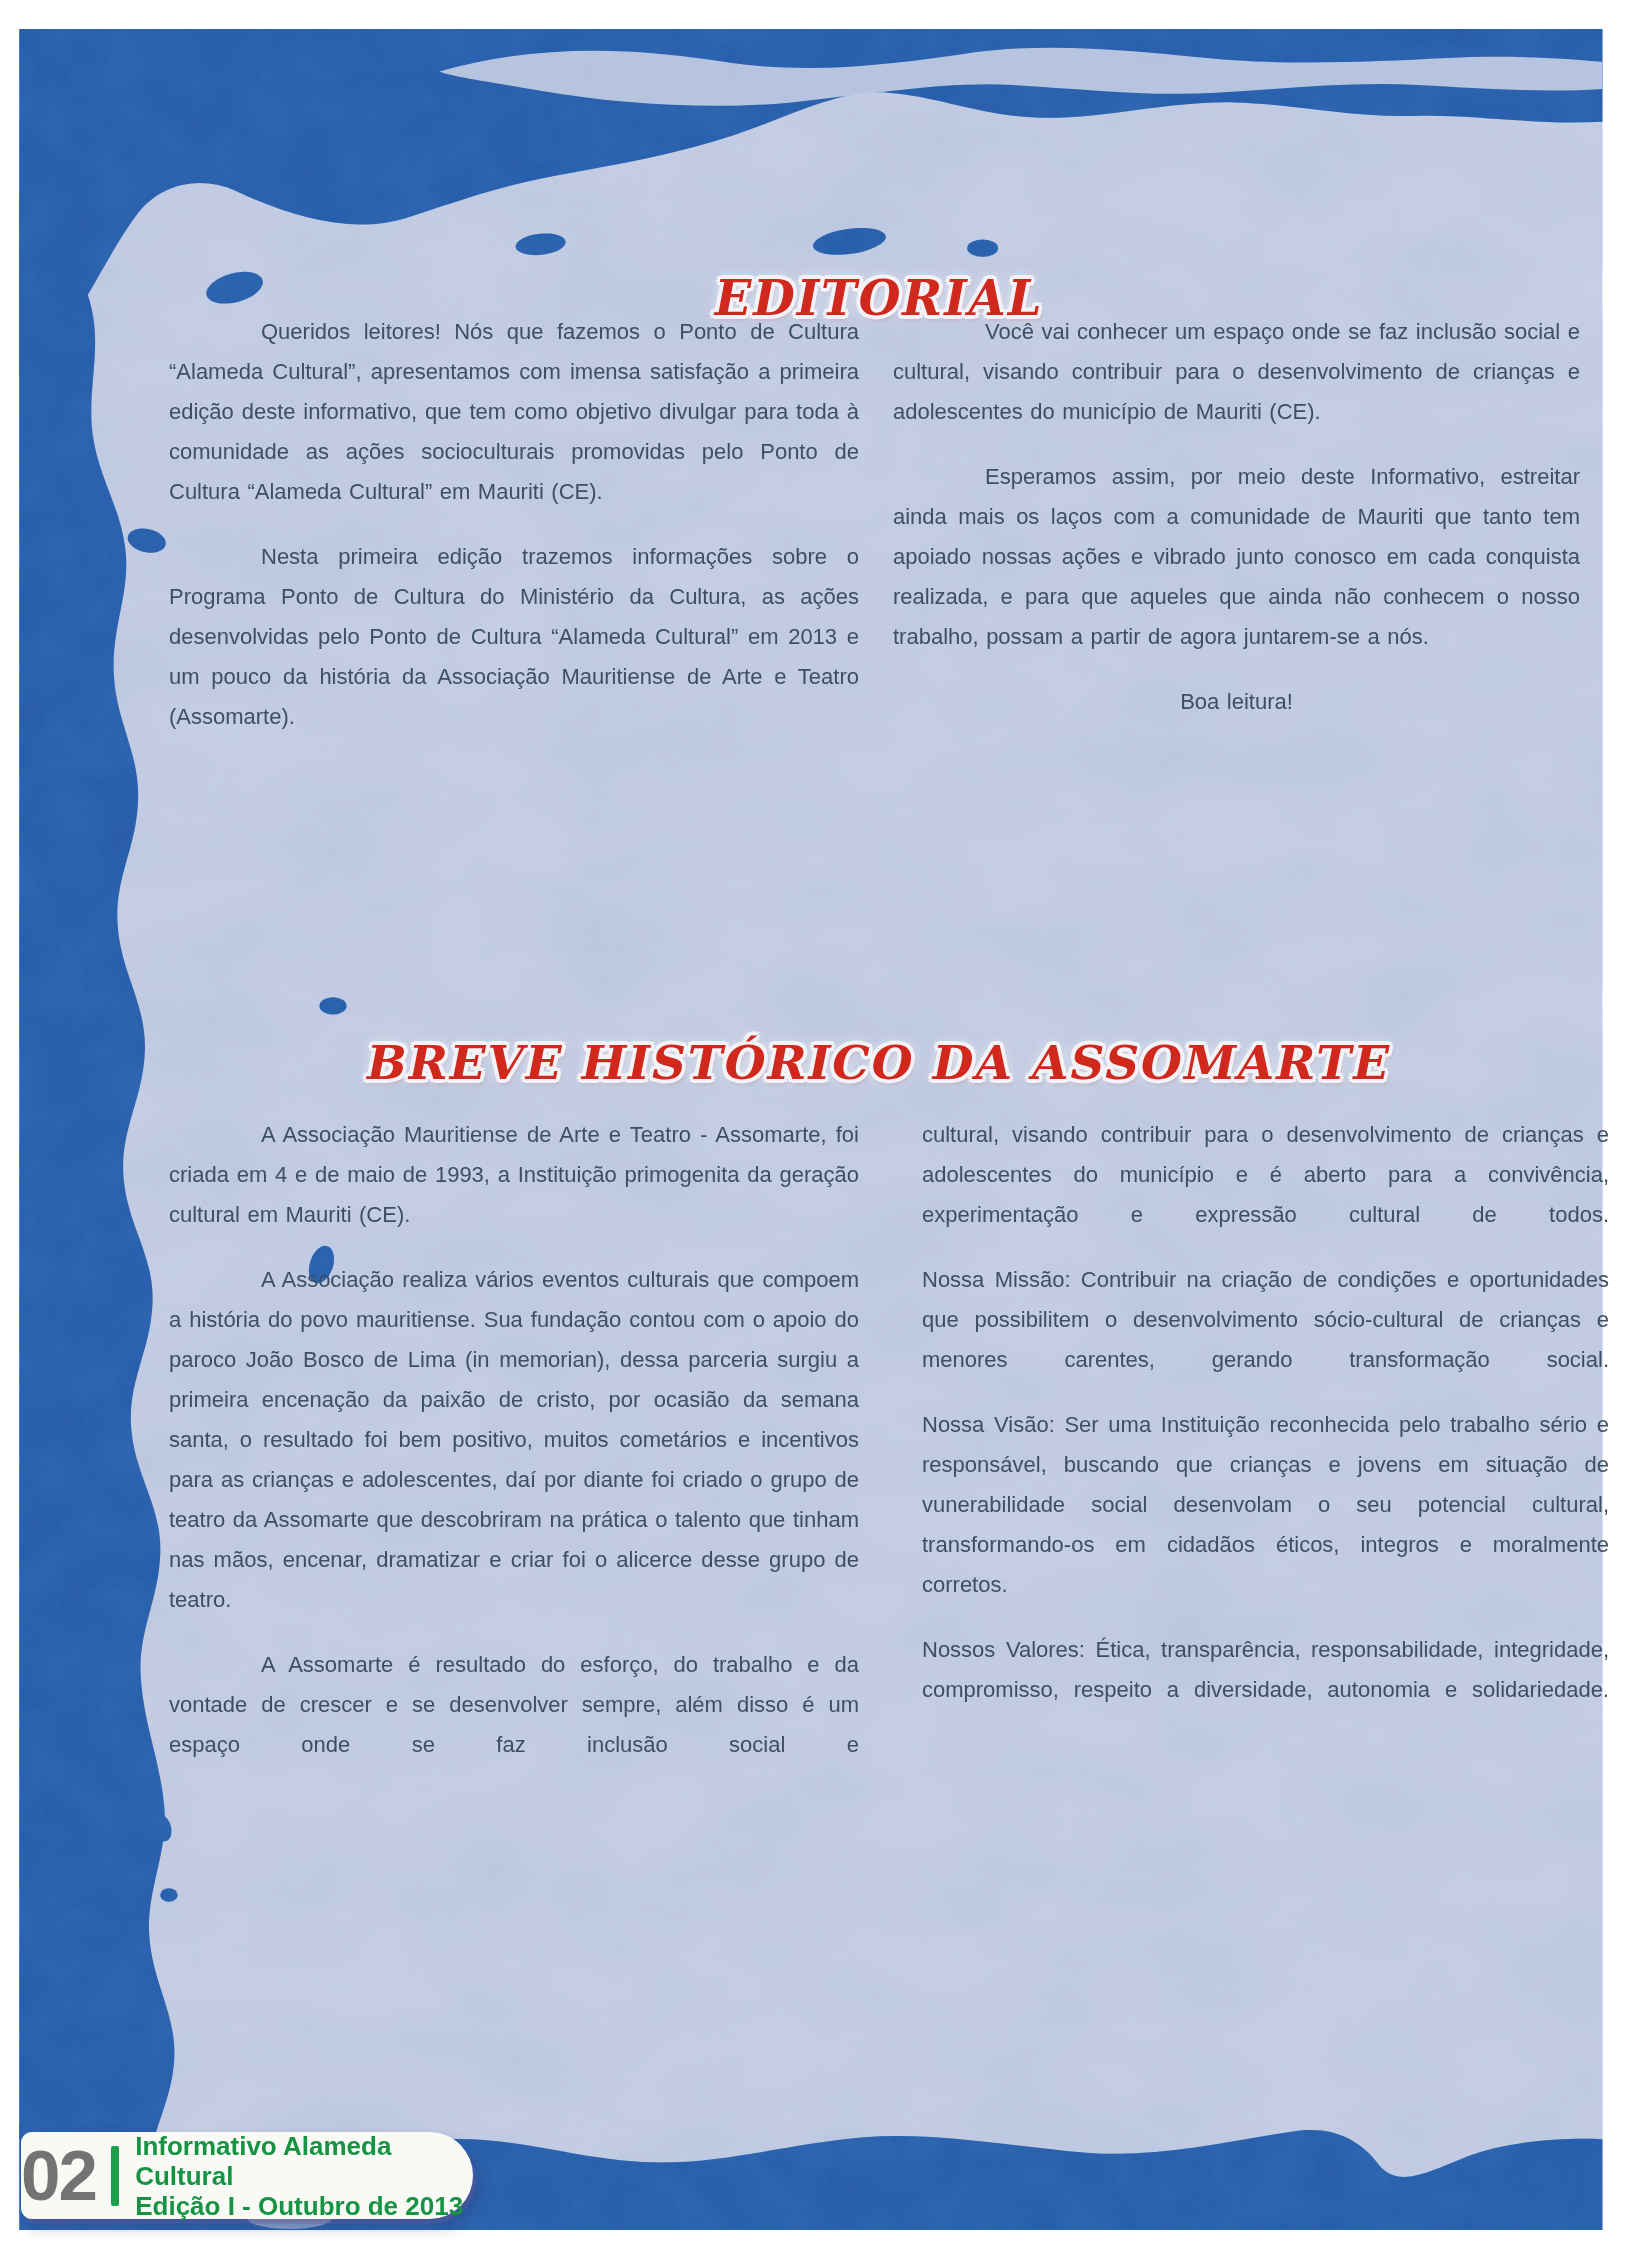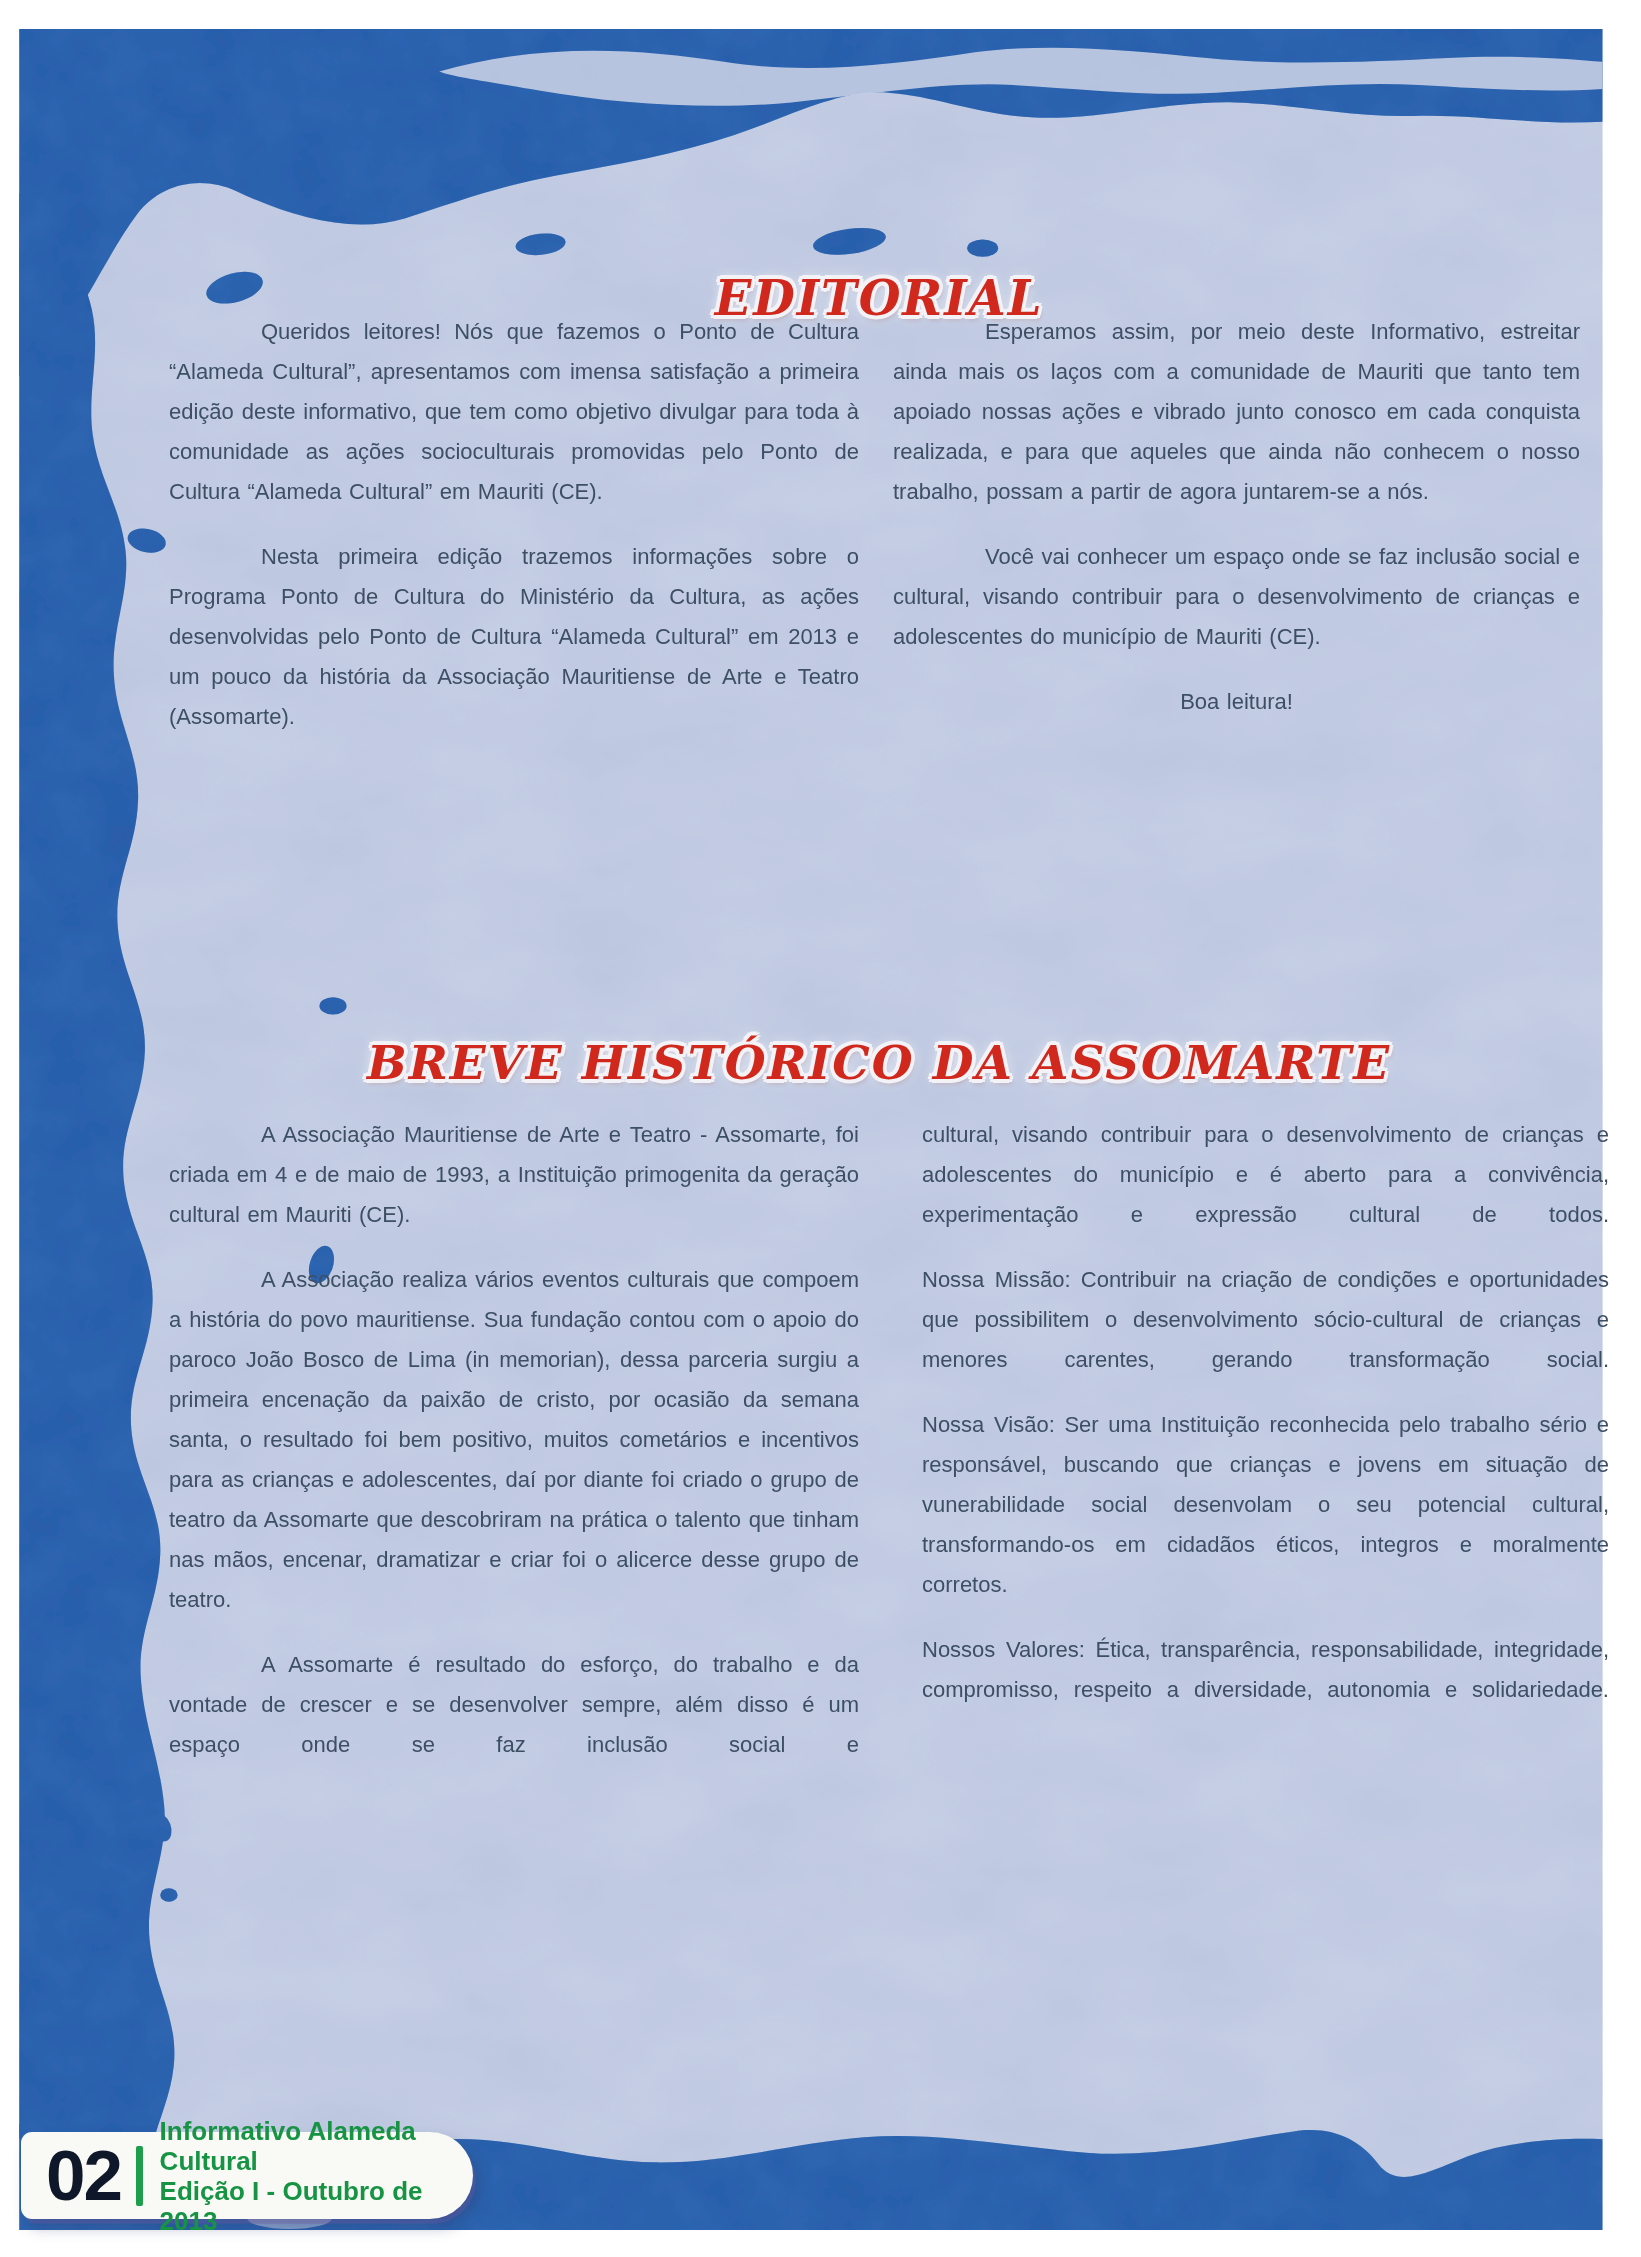--- a/index.html
+++ b/index.html
@@ -37,21 +37,21 @@
   .closing{text-align:center;text-align-last:center;text-indent:0;margin-top:5.8px;}
   .lead{font-weight:normal;}
 
   .footer{
     position:absolute;left:21px;top:2132px;width:452px;height:87px;
     background:#f9faf5;border-radius:11.6px 46px 46px 11.6px;
     display:flex;align-items:center;
     box-shadow:2.9px 4.8px 0 rgba(110,90,160,0.35), 6.8px 8.7px 13.5px rgba(50,60,110,0.35);
   }
   .pagenum{
-    font-size:71px;font-weight:bold;color:#0f172a;margin-left:25px;
+    font-size:71px;font-weight:bold;color:#737373;
     letter-spacing:-1.9px;line-height:71px;
   }
   .vbar{width:8.7px;height:60px;background:#1d9e4b;margin:0 16.4px 0 14.5px;border-radius:1.9px;}
   .ftext{font-size:26px;font-weight:bold;color:#169444;line-height:30px;}
 </style>
 </head>
 <body>
 
 <div class="page">
 
@@ -122,22 +122,22 @@
   <div class="content">
 
     <h1 class="title t1">EDITORIAL</h1>
 
     <div class="col s1l">
       <p class="ind">Queridos leitores! Nós que fazemos o Ponto de Cultura “Alameda Cultural”, apresentamos com imensa satisfação a primeira edição deste informativo, que tem como objetivo divulgar para toda à comunidade as ações socioculturais promovidas pelo Ponto de Cultura “Alameda Cultural” em Mauriti (CE).</p>
       <p class="ind">Nesta primeira edição trazemos informações sobre o Programa Ponto de Cultura do Ministério da Cultura, as ações desenvolvidas pelo Ponto de Cultura “Alameda Cultural” em 2013 e um pouco da história da Associação Mauritiense de Arte e Teatro (Assomarte).</p>
     </div>
 
     <div class="col s1r">
+      <p class="ind">Você vai conhecer um espaço onde se faz inclusão social e cultural, visando contribuir para o desenvolvimento de crianças e adolescentes do município de Mauriti (CE).</p>
       <p class="ind">Esperamos assim, por meio deste Informativo, estreitar ainda mais os laços com a comunidade de Mauriti que tanto tem apoiado nossas ações e vibrado junto conosco em cada conquista realizada, e para que aqueles que ainda não conhecem o nosso trabalho, possam a partir de agora juntarem-se a nós.</p>
-      <p class="ind">Você vai conhecer um espaço onde se faz inclusão social e cultural, visando contribuir para o desenvolvimento de crianças e adolescentes do município de Mauriti (CE).</p>
       <p class="closing">Boa leitura!</p>
     </div>
 
     <h1 class="title t2">BREVE HISTÓRICO DA ASSOMARTE</h1>
 
     <div class="col s2l">
       <p class="ind">A Associação Mauritiense de Arte e Teatro - Assomarte, foi criada em 4 e de maio de 1993, a Instituição primogenita da geração cultural em Mauriti (CE).</p>
       <p class="ind">A Associação realiza vários eventos culturais que compoem a história do povo mauritiense. Sua fundação contou com o apoio do paroco João Bosco de Lima (in memorian), dessa parceria surgiu a primeira encenação da paixão de cristo, por ocasião da semana santa, o resultado foi bem positivo, muitos cometários e incentivos para as crianças e adolescentes, daí por diante foi criado o grupo de teatro da Assomarte que descobriram na prática o talento que tinham nas mãos, encenar, dramatizar e criar foi o alicerce desse grupo de teatro.</p>
       <p class="ind fj">A Assomarte é resultado do esforço, do trabalho e da vontade de crescer e se desenvolver sempre, além disso é um espaço onde se faz inclusão social e</p>
     </div>

